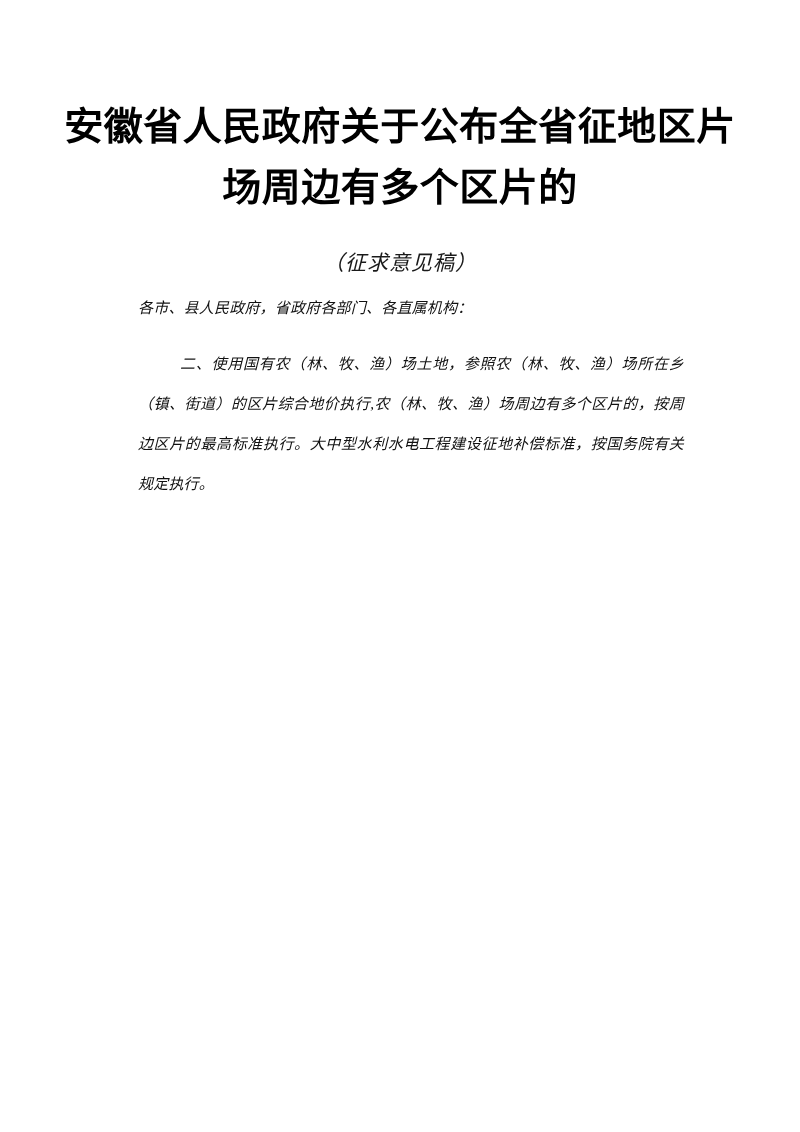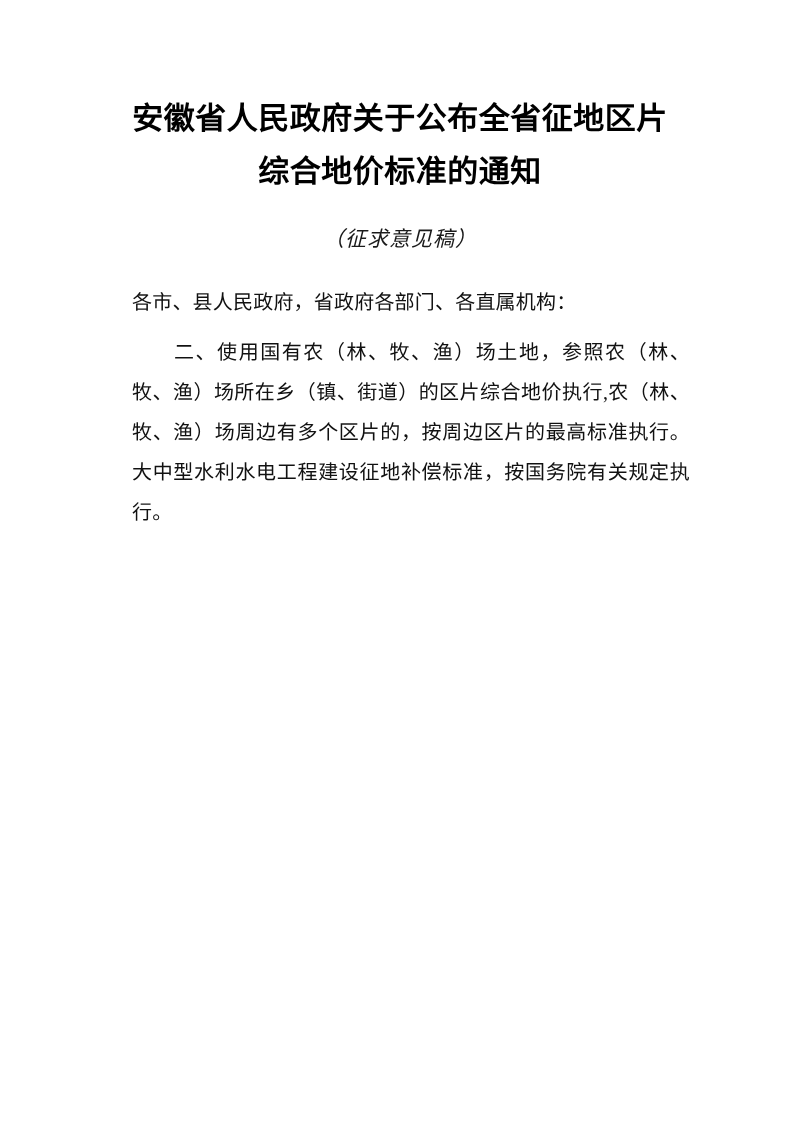--- a/index.html
+++ b/index.html
@@ -24,25 +24,25 @@
     position: absolute;
     left: 0;
     right: 0;
     top: 88px;
     text-align: center;
   }
 
   .doc-title {
     font-family: "Liberation Serif", "DejaVu Serif", serif;
     font-weight: bold;
-    font-size: 31px;
+    font-size: 39px;
     line-height: 45px;
     color: #000000;
     letter-spacing: 0.5px;
-    margin: 8px;
+    margin: 16px;
     white-space: nowrap;
   }
 
   .doc-subtitle {
     font-family: "Liberation Serif", "DejaVu Serif", serif;
     font-size: 21px;
     line-height: 30px;
     color: #1a1a1a;
     margin: 0;
     padding-top: 22px;
@@ -53,46 +53,47 @@
   
   .body-block {
     position: absolute;
     left: 122px;
     top: 272px;
     width: 578px;
   }
 
   .para {
     font-family: "Liberation Serif", "DejaVu Serif", serif;
-    font-size: 20px;
+    font-size: 15px;
     line-height: 40px;
     color: #111111;
-    margin: 10px;
+    margin: 16px;
     text-align: justify;
     text-justify: inter-character;
     letter-spacing: 0.2px;
     word-break: break-all;
+    font-style: italic;
   }
 
   .para.indent {
     text-indent: 42px;
   }
 
   .para + .para {
     margin-top: 0;
   }
 </style>
 </head>
 <body>
 
 <div class="page">
 
   <div class="title-block">
     <h1 class="doc-title">安徽省人民政府关于公布全省征地区片</h1>
-    <h1 class="doc-title">综合地价标准的通知</h1>
+    <h1 class="doc-title">场周边有多个区片的</h1>
     <p class="doc-subtitle">（征求意见稿）</p>
   </div>
 
   <div class="body-block">
     <p class="para">各市、县人民政府，省政府各部门、各直属机构：</p>
     <p class="para indent">二、使用国有农（林、牧、渔）场土地，参照农（林、牧、渔）场所在乡（镇、街道）的区片综合地价执行,农（林、牧、渔）场周边有多个区片的，按周边区片的最高标准执行。大中型水利水电工程建设征地补偿标准，按国务院有关规定执行。</p>
   </div>
 
 </div>
 

